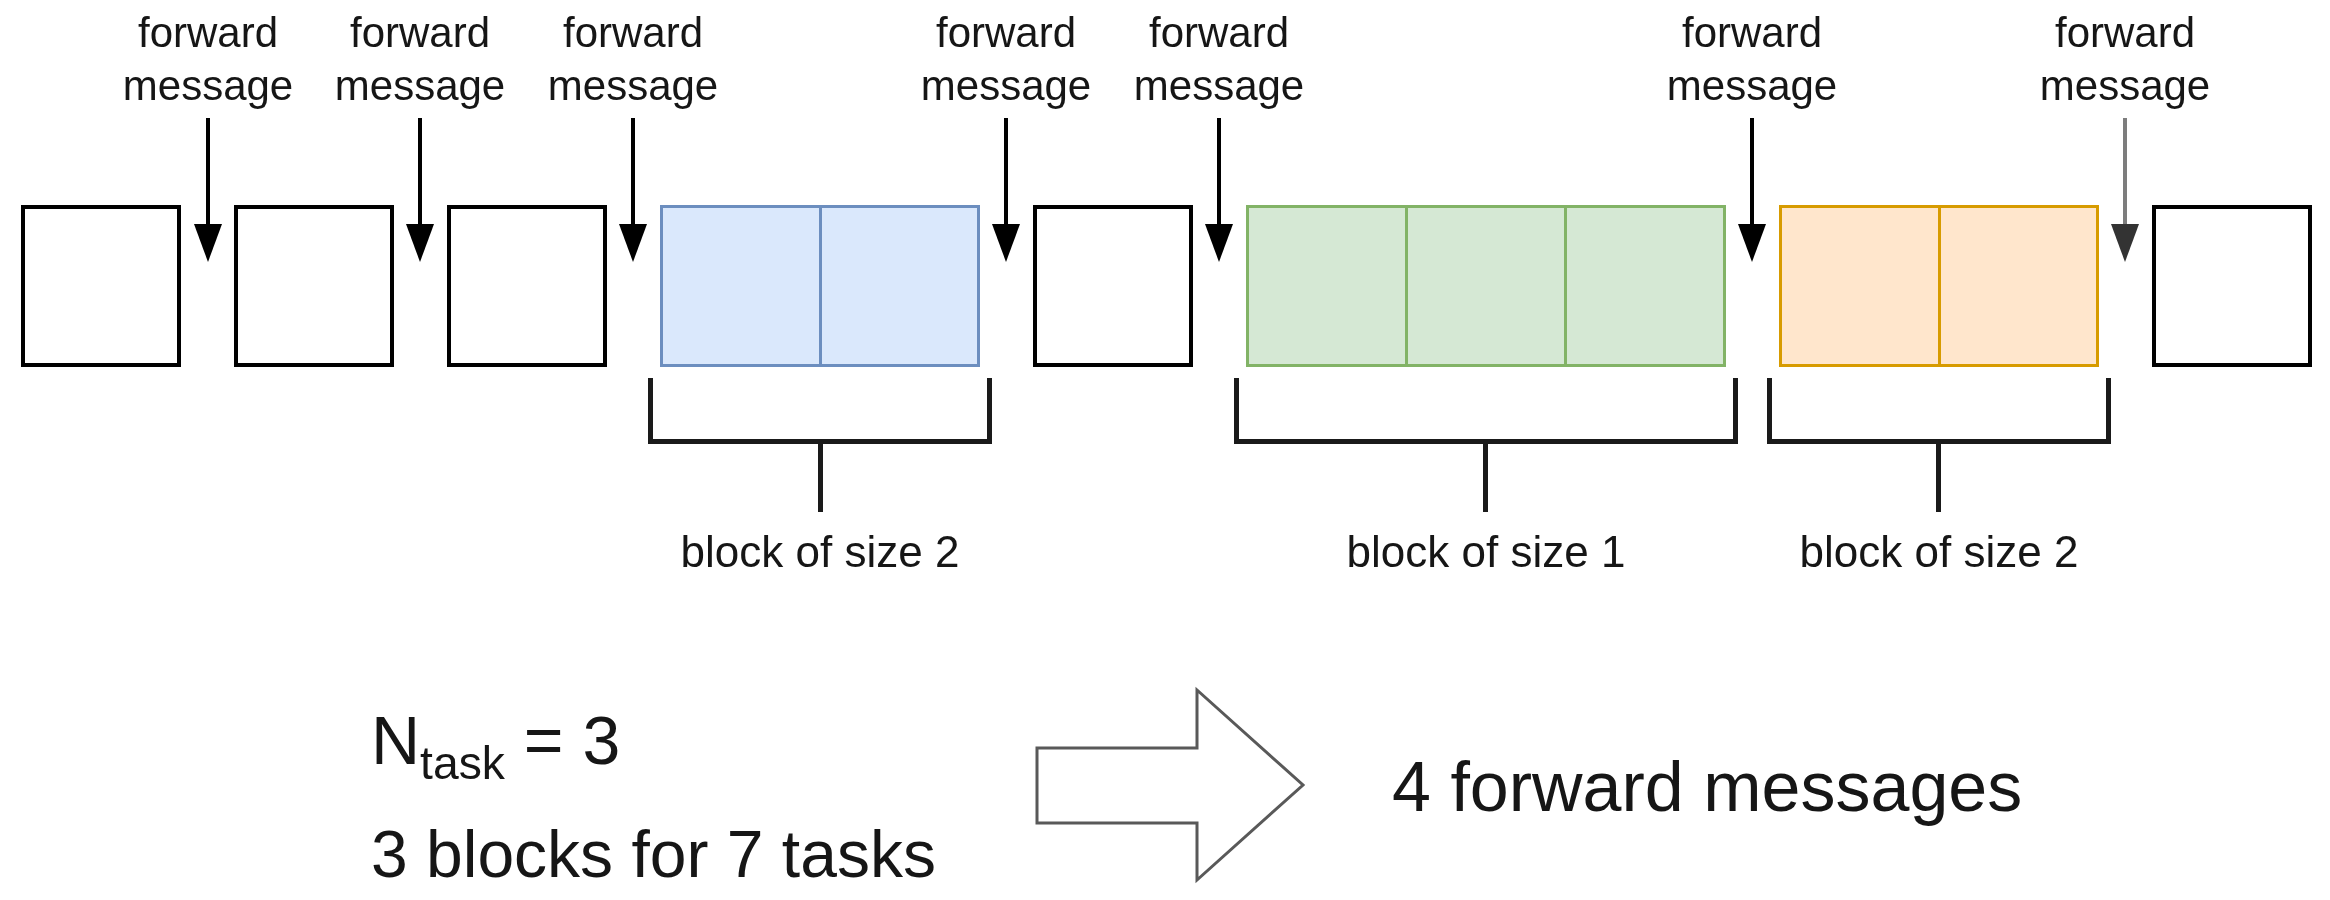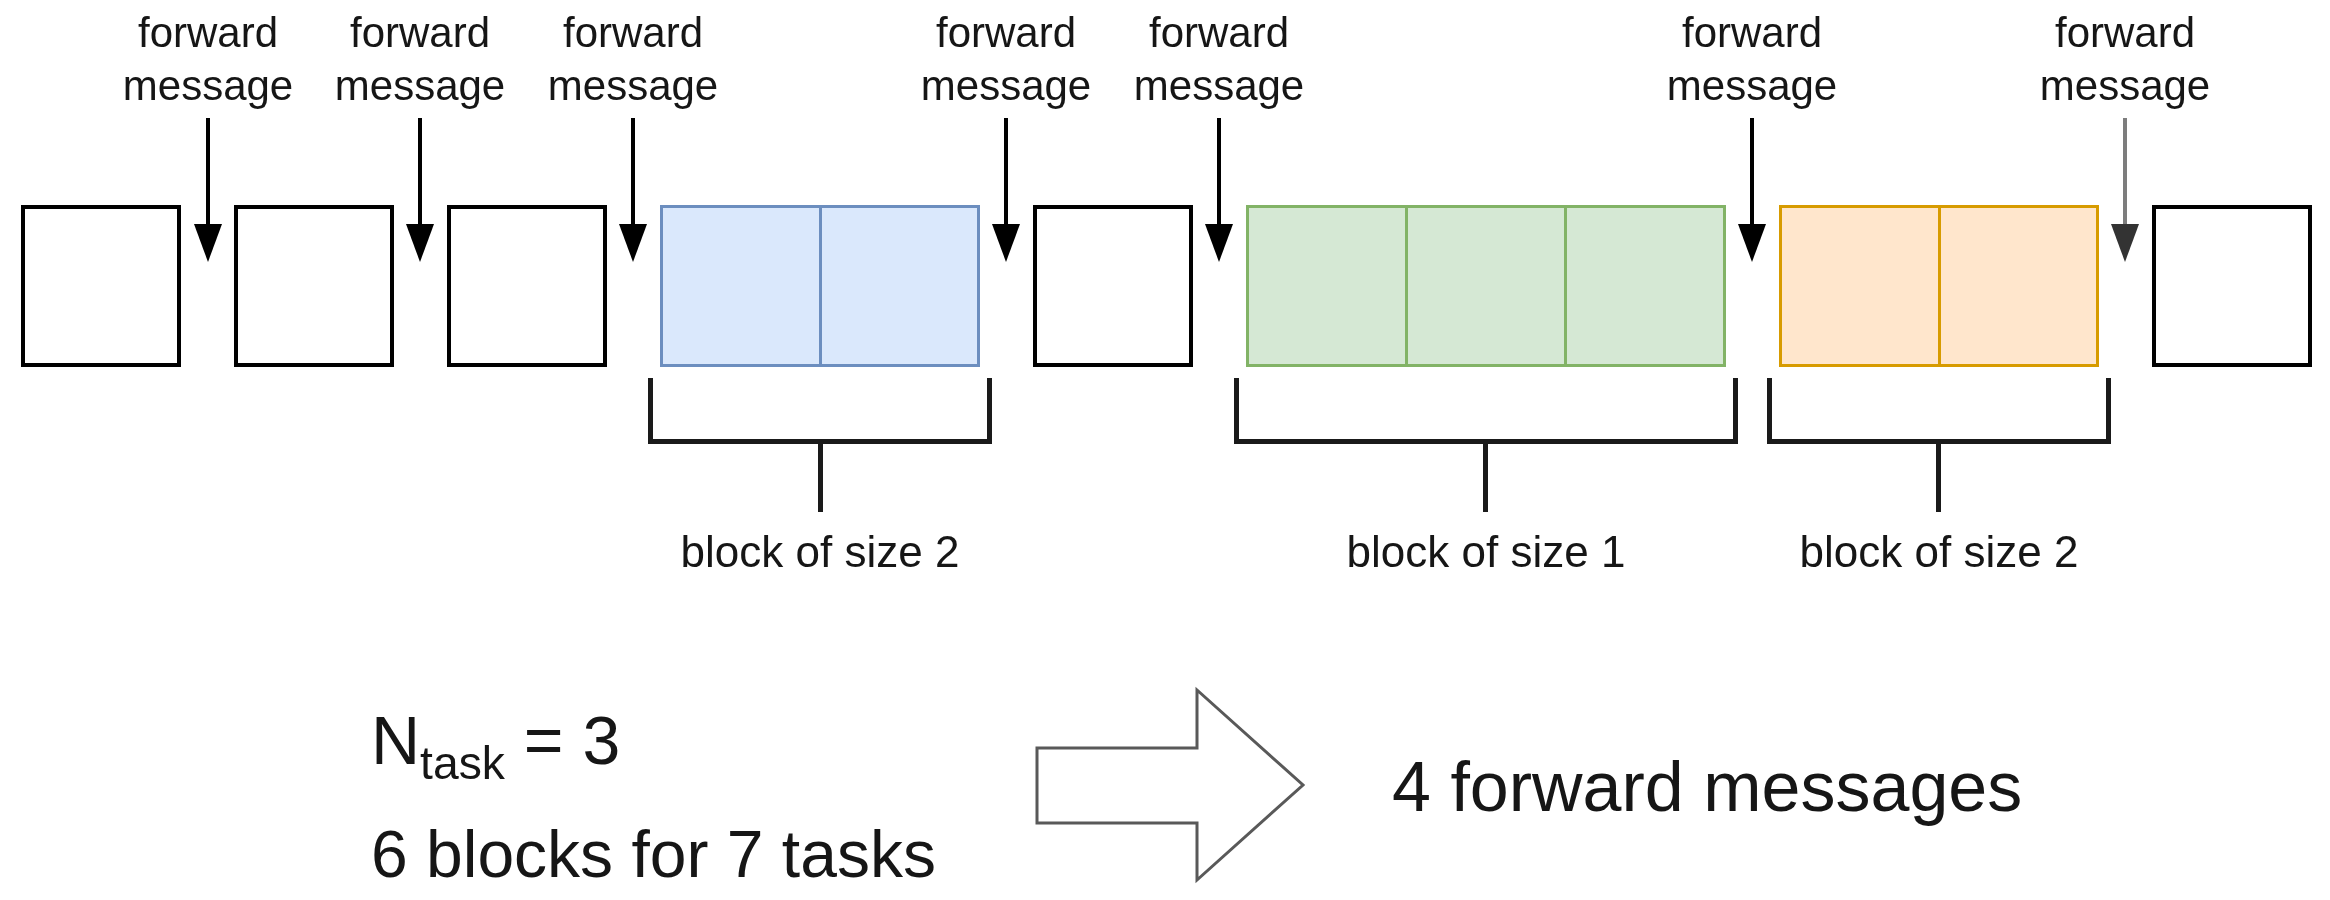--- a/index.html
+++ b/index.html
@@ -184,21 +184,21 @@
     <div class="bar"></div>
     <div class="tick-r"></div>
   </div>
   <div class="brace-stem" style="left:1936px"></div>
 
   <div class="block-label" style="left:820px">block of size 2</div>
   <div class="block-label" style="left:1486px">block of size 1</div>
   <div class="block-label" style="left:1939px">block of size 2</div>
 
   <div class="eq-line1"><span>N</span><sub>task</sub><span> = 3</span></div>
-  <div class="eq-line2">6 blocks for 7 tasks</div>
+  <div class="eq-line2">3 blocks for 7 tasks</div>
 
   <svg class="big-arrow" width="280" height="202" viewBox="0 0 280 202">
     <polygon points="7,65 167,65 167,7 273,102 167,197 167,140 7,140" fill="#ffffff" stroke="#595959" stroke-width="3" stroke-linejoin="miter"></polygon>
   </svg>
 
   <div class="result-text">4 forward messages</div>
 
 </div>
 
 </body></html>

